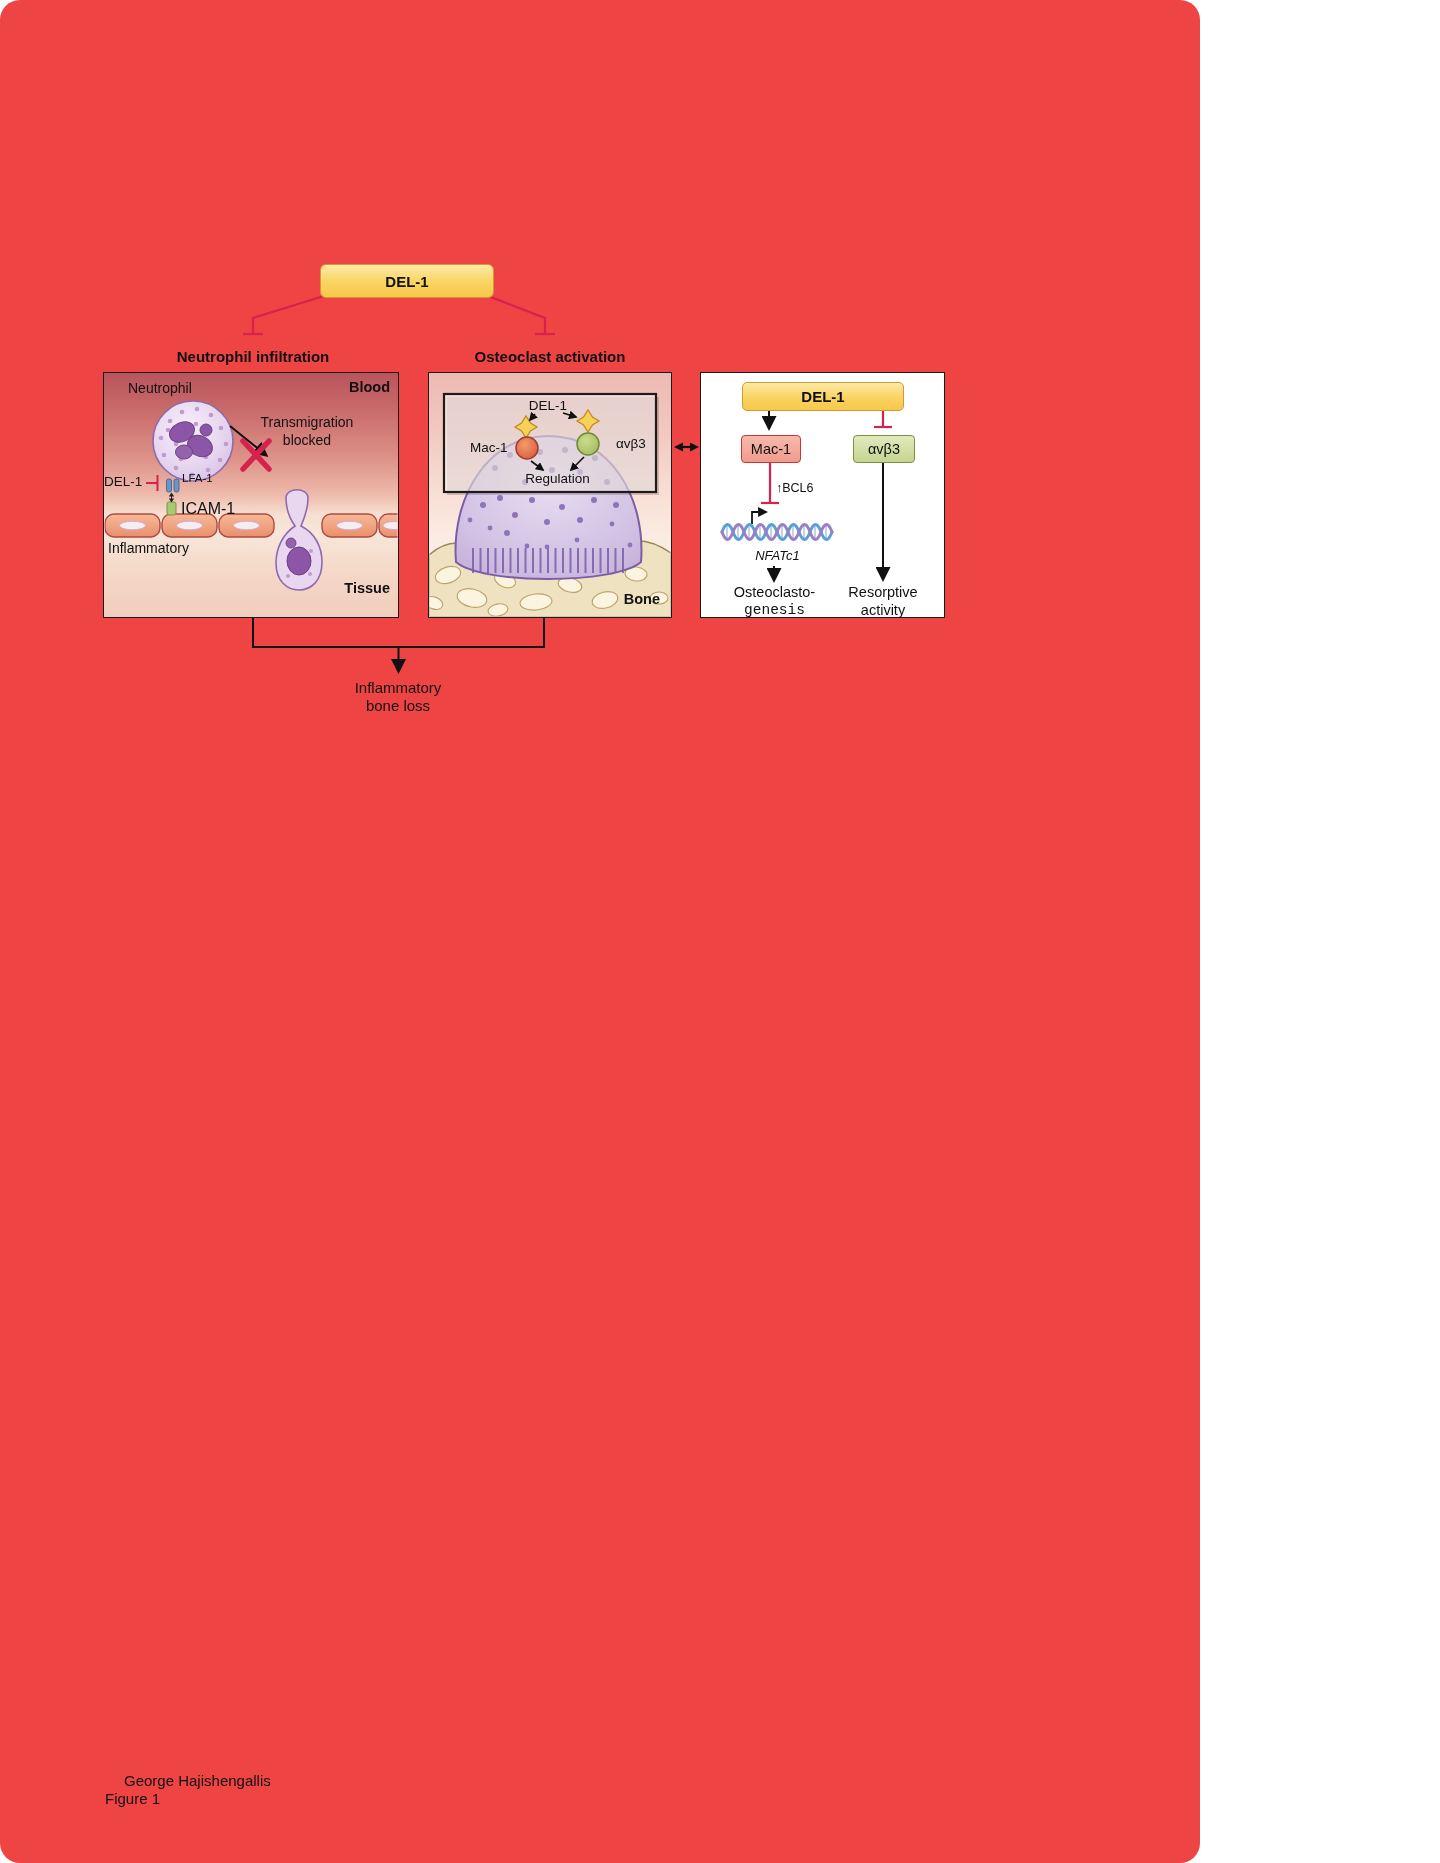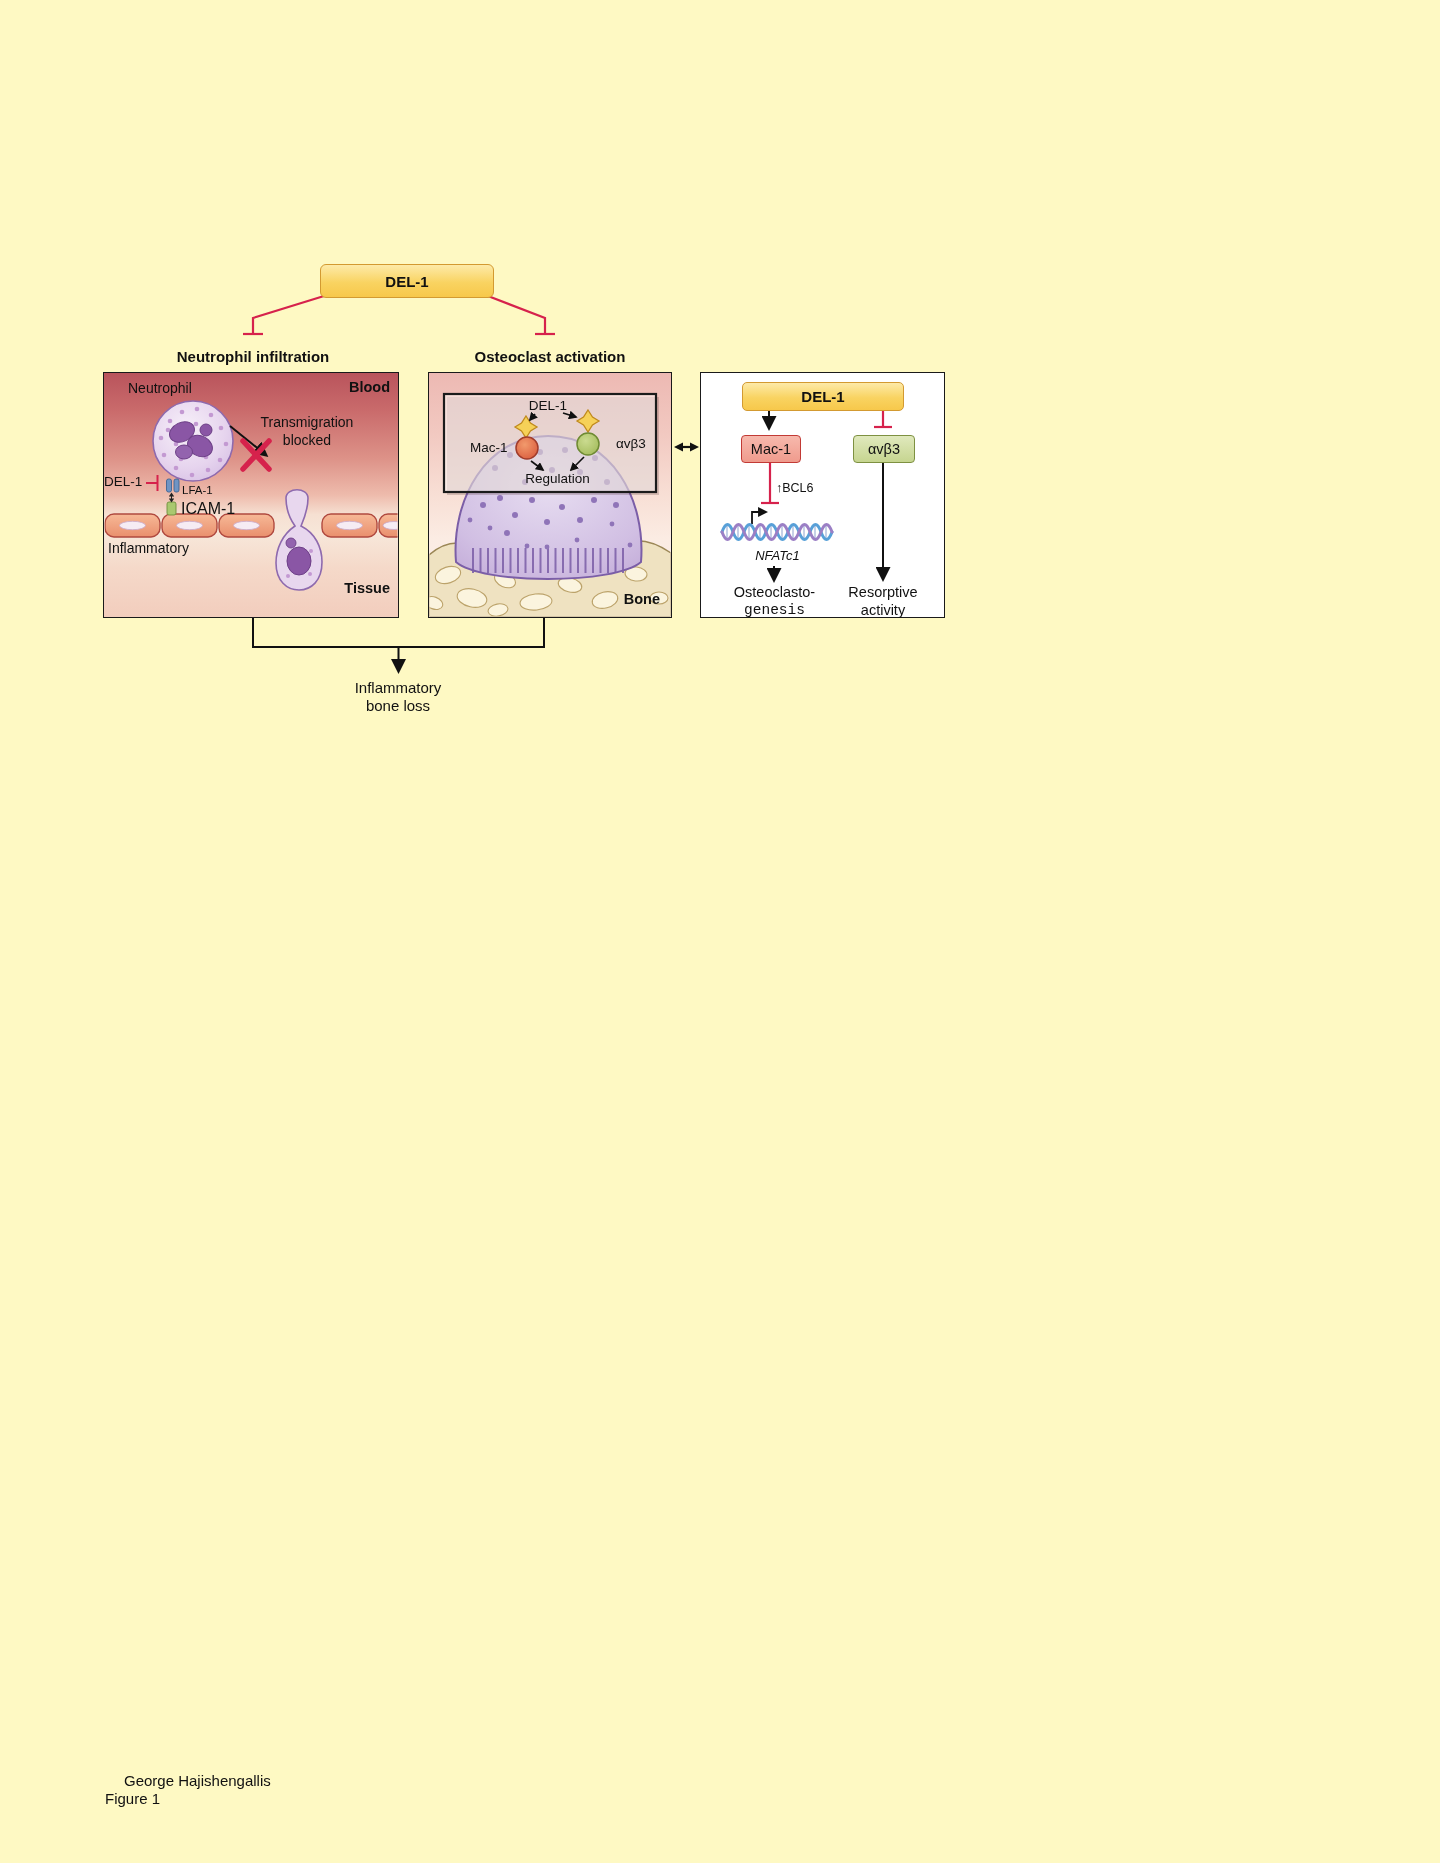--- a/index.html
+++ b/index.html
@@ -1,17 +1,17 @@
 <!DOCTYPE html>
 <html><head>
 <meta charset="utf-8">
 <style>
   html,body{margin:0;padding:0;background:#fff;}
-  .page{position:relative;width:1440px;height:1863px;background:#fef9c3;
-        font-family:"Liberation Sans",sans-serif;color:#111;overflow:hidden;}
+  .page{position:relative;width:1200px;height:1863px;background:#ef4444;
+        font-family:"Liberation Sans",sans-serif;color:#111;overflow:hidden;border-radius:20px;}
   .abs{position:absolute;box-sizing:border-box;}
   .lbl{position:absolute;z-index:10;white-space:nowrap;line-height:1.15;}
   .c{text-align:center;}
   .r{text-align:right;}
   .b{font-weight:bold;}
   .i{font-style:italic;}
   .ybox{position:absolute;z-index:10;display:flex;align-items:center;justify-content:center;
         background:linear-gradient(180deg,#fdeaa8 0%,#f9d361 55%,#f7c84b 100%);
         border:1.5px solid #d39a31;border-radius:6px;font-size:15px;font-weight:600;}
   .node{position:absolute;z-index:10;display:flex;align-items:center;justify-content:center;
@@ -267,21 +267,21 @@
   </div>
 
   <div class="lbl b c" style="left:133px;top:348px;width:240px;font-size:15px;">Neutrophil infiltration</div>
   <div class="lbl b c" style="left:430px;top:348px;width:240px;font-size:15px;">Osteoclast activation</div>
 
   <div class="lbl" style="left:128px;top:380px;font-size:14px;">Neutrophil</div>
   <div class="lbl b r" style="left:318px;top:379px;width:72px;font-size:14.5px;">Blood</div>
   <div class="lbl c" style="left:242px;top:414px;width:130px;font-size:14px;">Transmigration</div>
   <div class="lbl c" style="left:242px;top:432px;width:130px;font-size:14px;">blocked</div>
   <div class="lbl" style="left:104px;top:474px;font-size:13.5px;">DEL-1</div>
-  <div class="lbl" style="left:182px;top:472px;font-size:11.5px;margin-top:12px;">LFA-1</div>
+  <div class="lbl" style="left:182px;top:472px;font-size:11.5px;">LFA-1</div>
   <div class="lbl" style="left:181px;top:500px;font-size:16px;text-align:center;">ICAM-1</div>
   <div class="lbl" style="left:108px;top:540px;font-size:14px;">Inflammatory</div>
   <div class="lbl b r" style="left:320px;top:580px;width:70px;font-size:14.5px;">Tissue</div>
 
   <div class="lbl c" style="left:508px;top:398px;width:80px;font-size:13.5px;">DEL-1</div>
   <div class="lbl" style="left:470px;top:440px;font-size:13.5px;">Mac-1</div>
   <div class="lbl" style="left:616px;top:436px;font-size:13.5px;">αvβ3</div>
   <div class="lbl c" style="left:505px;top:471px;width:105px;font-size:13.5px;">Regulation</div>
   <div class="lbl b r" style="left:565px;top:591px;width:95px;font-size:14.5px;">Bone</div>
 

